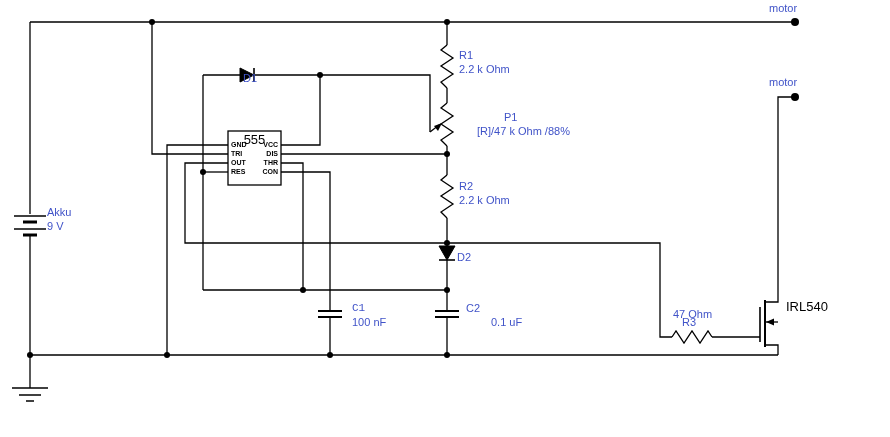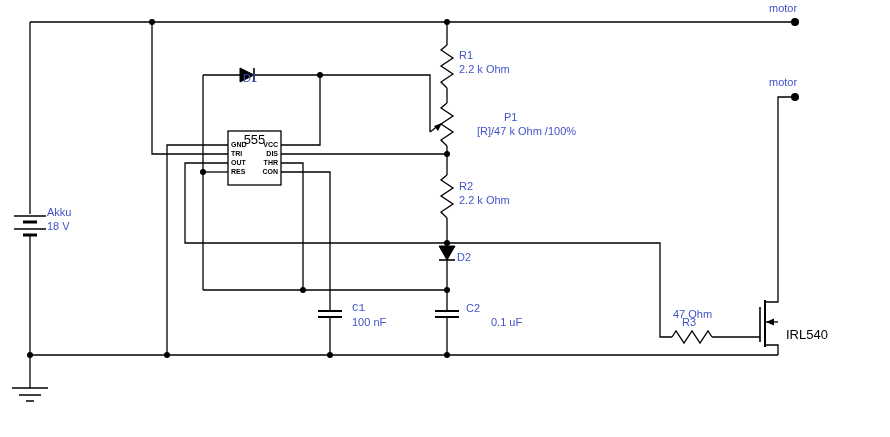--- a/index.html
+++ b/index.html
@@ -130,45 +130,45 @@
     <g fill="#000" stroke="none">
       <circle cx="795" cy="22" r="4"></circle>
       <circle cx="795" cy="97" r="4"></circle>
     </g>
   </svg>
 
   <span class="lbl" style="left:769px;top:2px;">motor</span>
   <span class="lbl" style="left:769px;top:76px;">motor</span>
 
   <span class="lbl" style="left:47px;top:206px;">Akku</span>
-  <span class="lbl" style="left:47px;top:220px;">18 V</span>
+  <span class="lbl" style="left:47px;top:220px;">9 V</span>
 
   <span class="lbl" style="left:243px;top:44px;margin-top:28px;">D1</span>
 
   <span class="lbl" style="left:459px;top:49px;">R1</span>
   <span class="lbl" style="left:459px;top:63px;">2.2 k Ohm</span>
 
   <span class="lbl" style="left:504px;top:111px;">P1</span>
-  <span class="lbl" style="left:477px;top:125px;">[R]/47 k Ohm /100%</span>
+  <span class="lbl" style="left:477px;top:125px;">[R]/47 k Ohm /88%</span>
 
   <span class="lbl" style="left:459px;top:180px;">R2</span>
   <span class="lbl" style="left:459px;top:194px;">2.2 k Ohm</span>
 
   <span class="lbl" style="left:457px;top:251px;">D2</span>
 
   <span class="lbl" style="left:352px;top:302px;font-family:Liberation Mono, monospace;">C1</span>
   <span class="lbl" style="left:352px;top:316px;">100 nF</span>
 
   <span class="lbl" style="left:466px;top:302px;">C2</span>
   <span class="lbl" style="left:491px;top:316px;">0.1 uF</span>
 
   <span class="lbl" style="left:682px;top:294px;margin-top:22px;">R3</span>
   <span class="lbl" style="left:673px;top:308px;">47 Ohm</span>
 
-  <span class="lbl-black" style="left:786px;top:300px;margin-top:28px;">IRL540</span>
+  <span class="lbl-black" style="left:786px;top:300px;">IRL540</span>
 
   <span class="ic-title">555</span>
   <span class="pin pin-l" style="top:141px;">GND</span>
   <span class="pin pin-l" style="top:150px;">TRI</span>
   <span class="pin pin-l" style="top:159px;">OUT</span>
   <span class="pin pin-l" style="top:168px;">RES</span>
   <span class="pin pin-r" style="top:141px;">VCC</span>
   <span class="pin pin-r" style="top:150px;">DIS</span>
   <span class="pin pin-r" style="top:159px;">THR</span>
   <span class="pin pin-r" style="top:168px;">CON</span>

